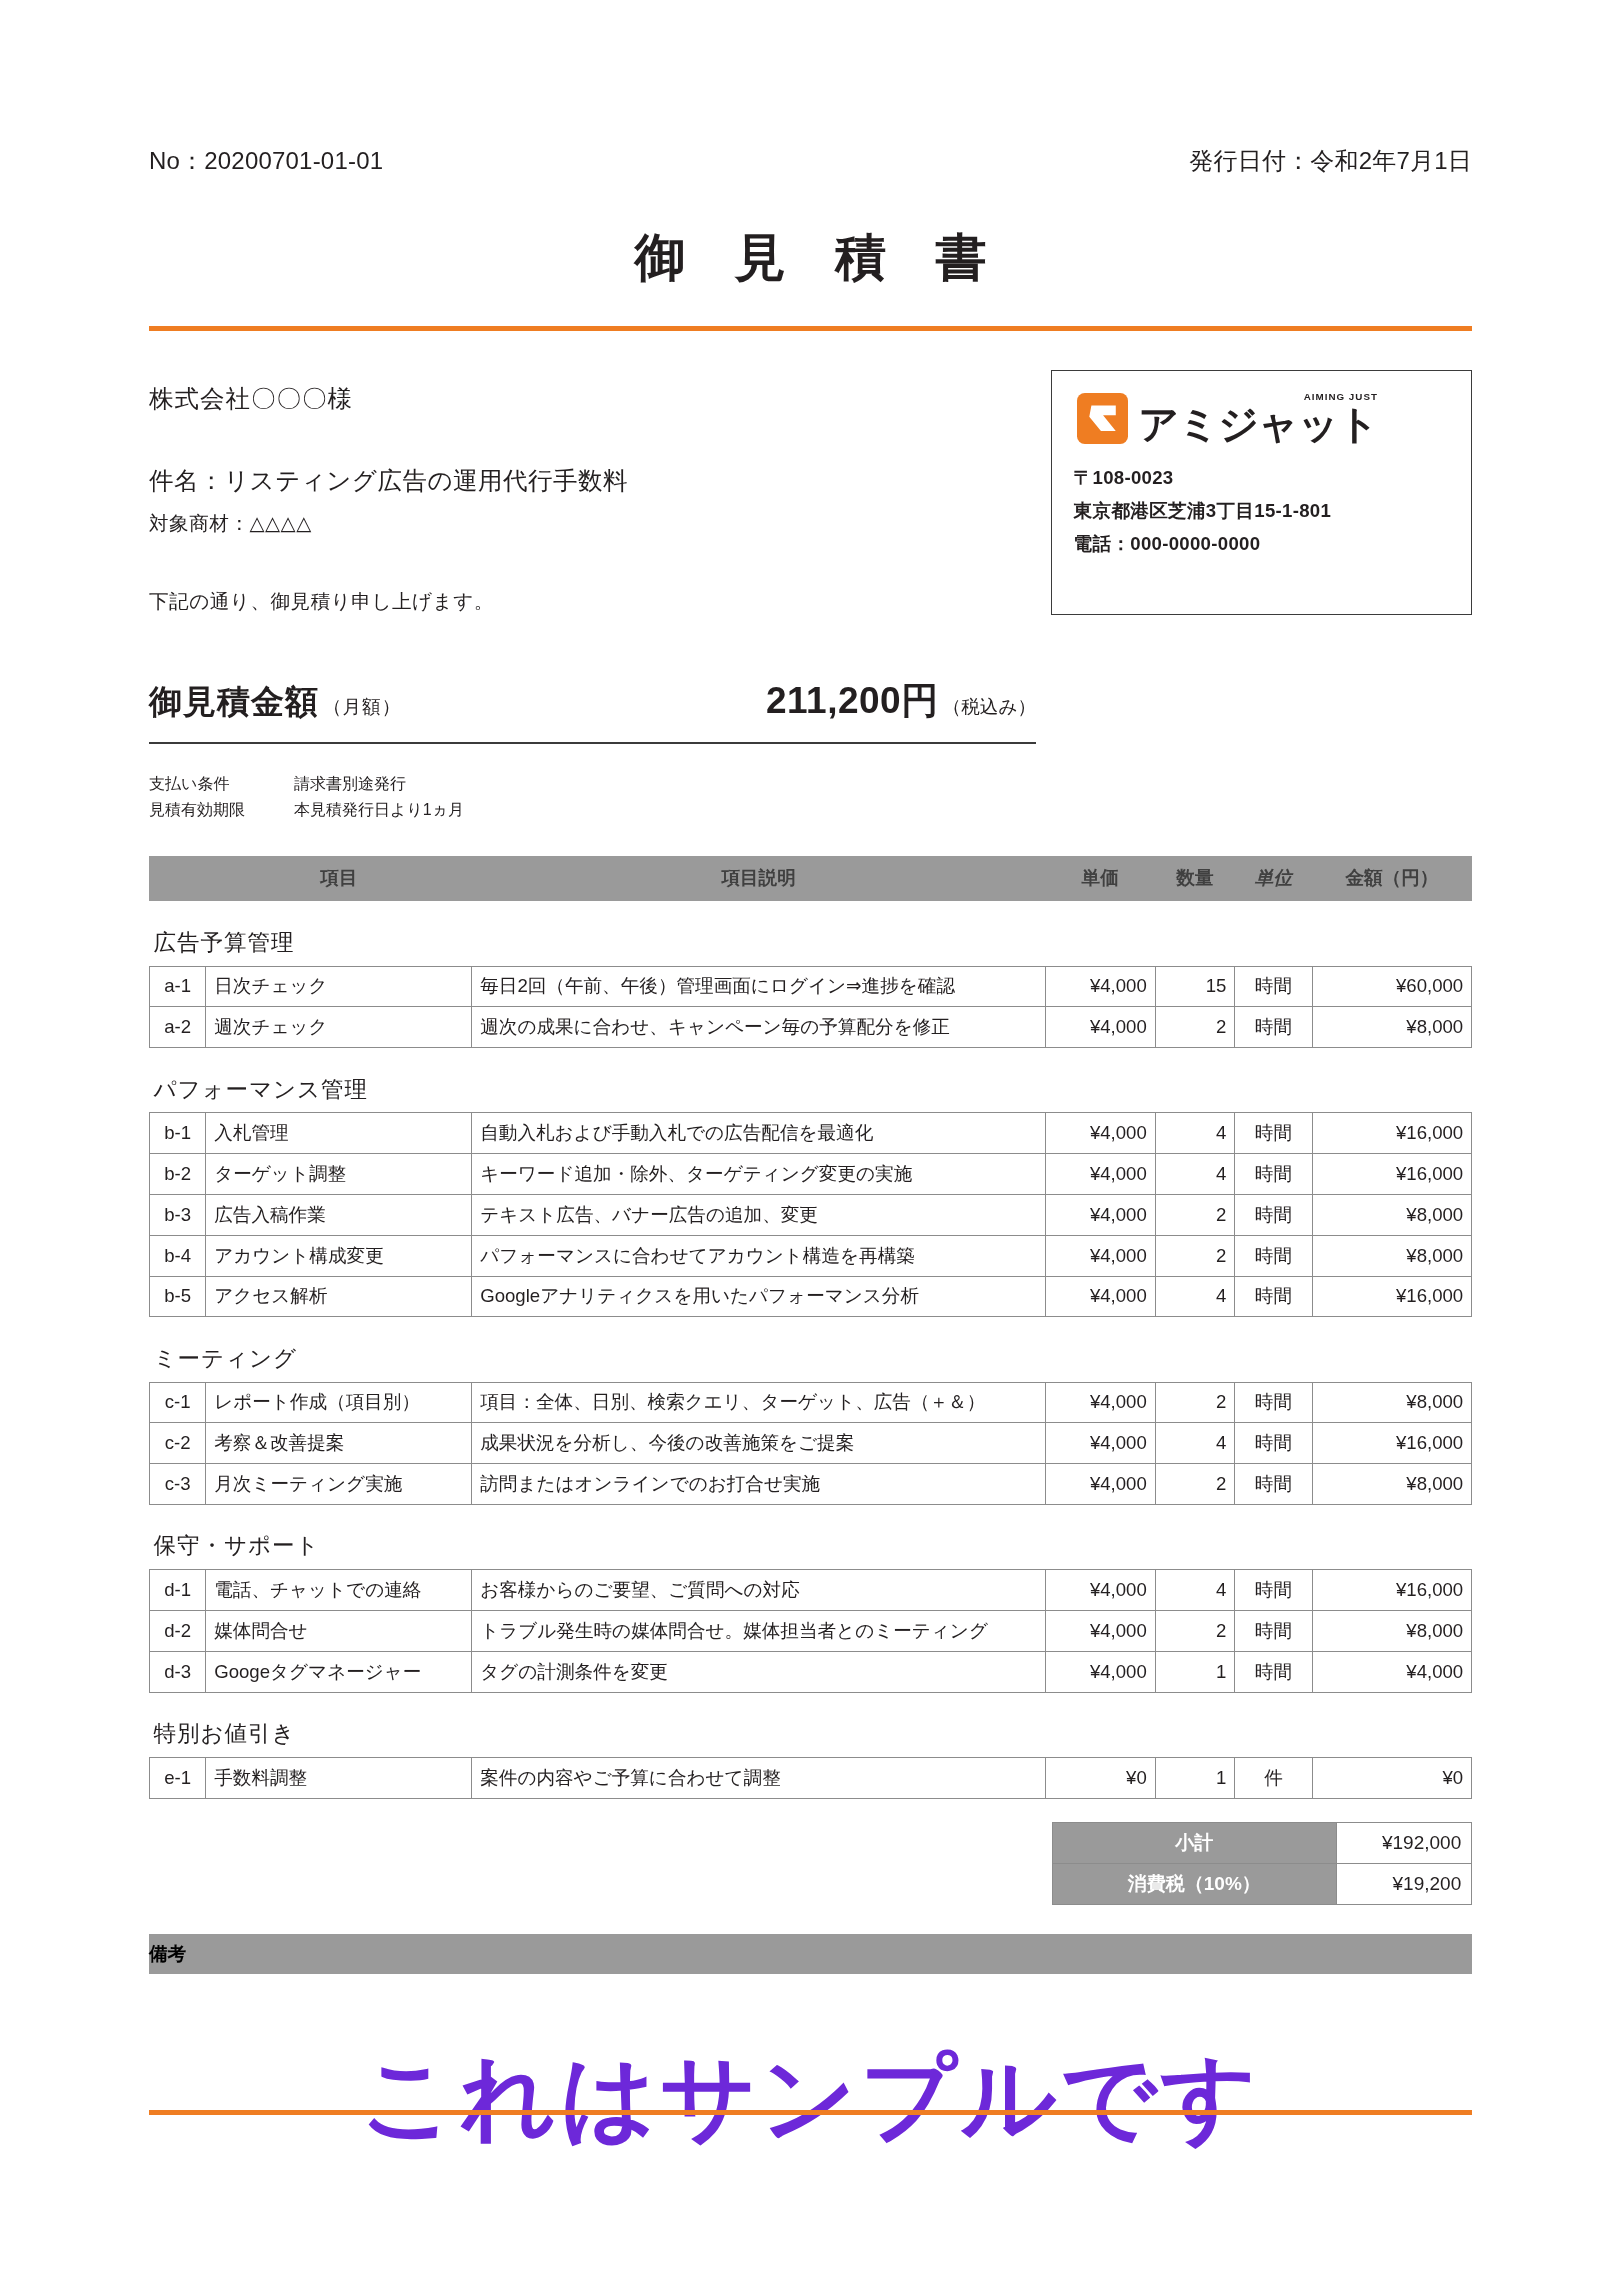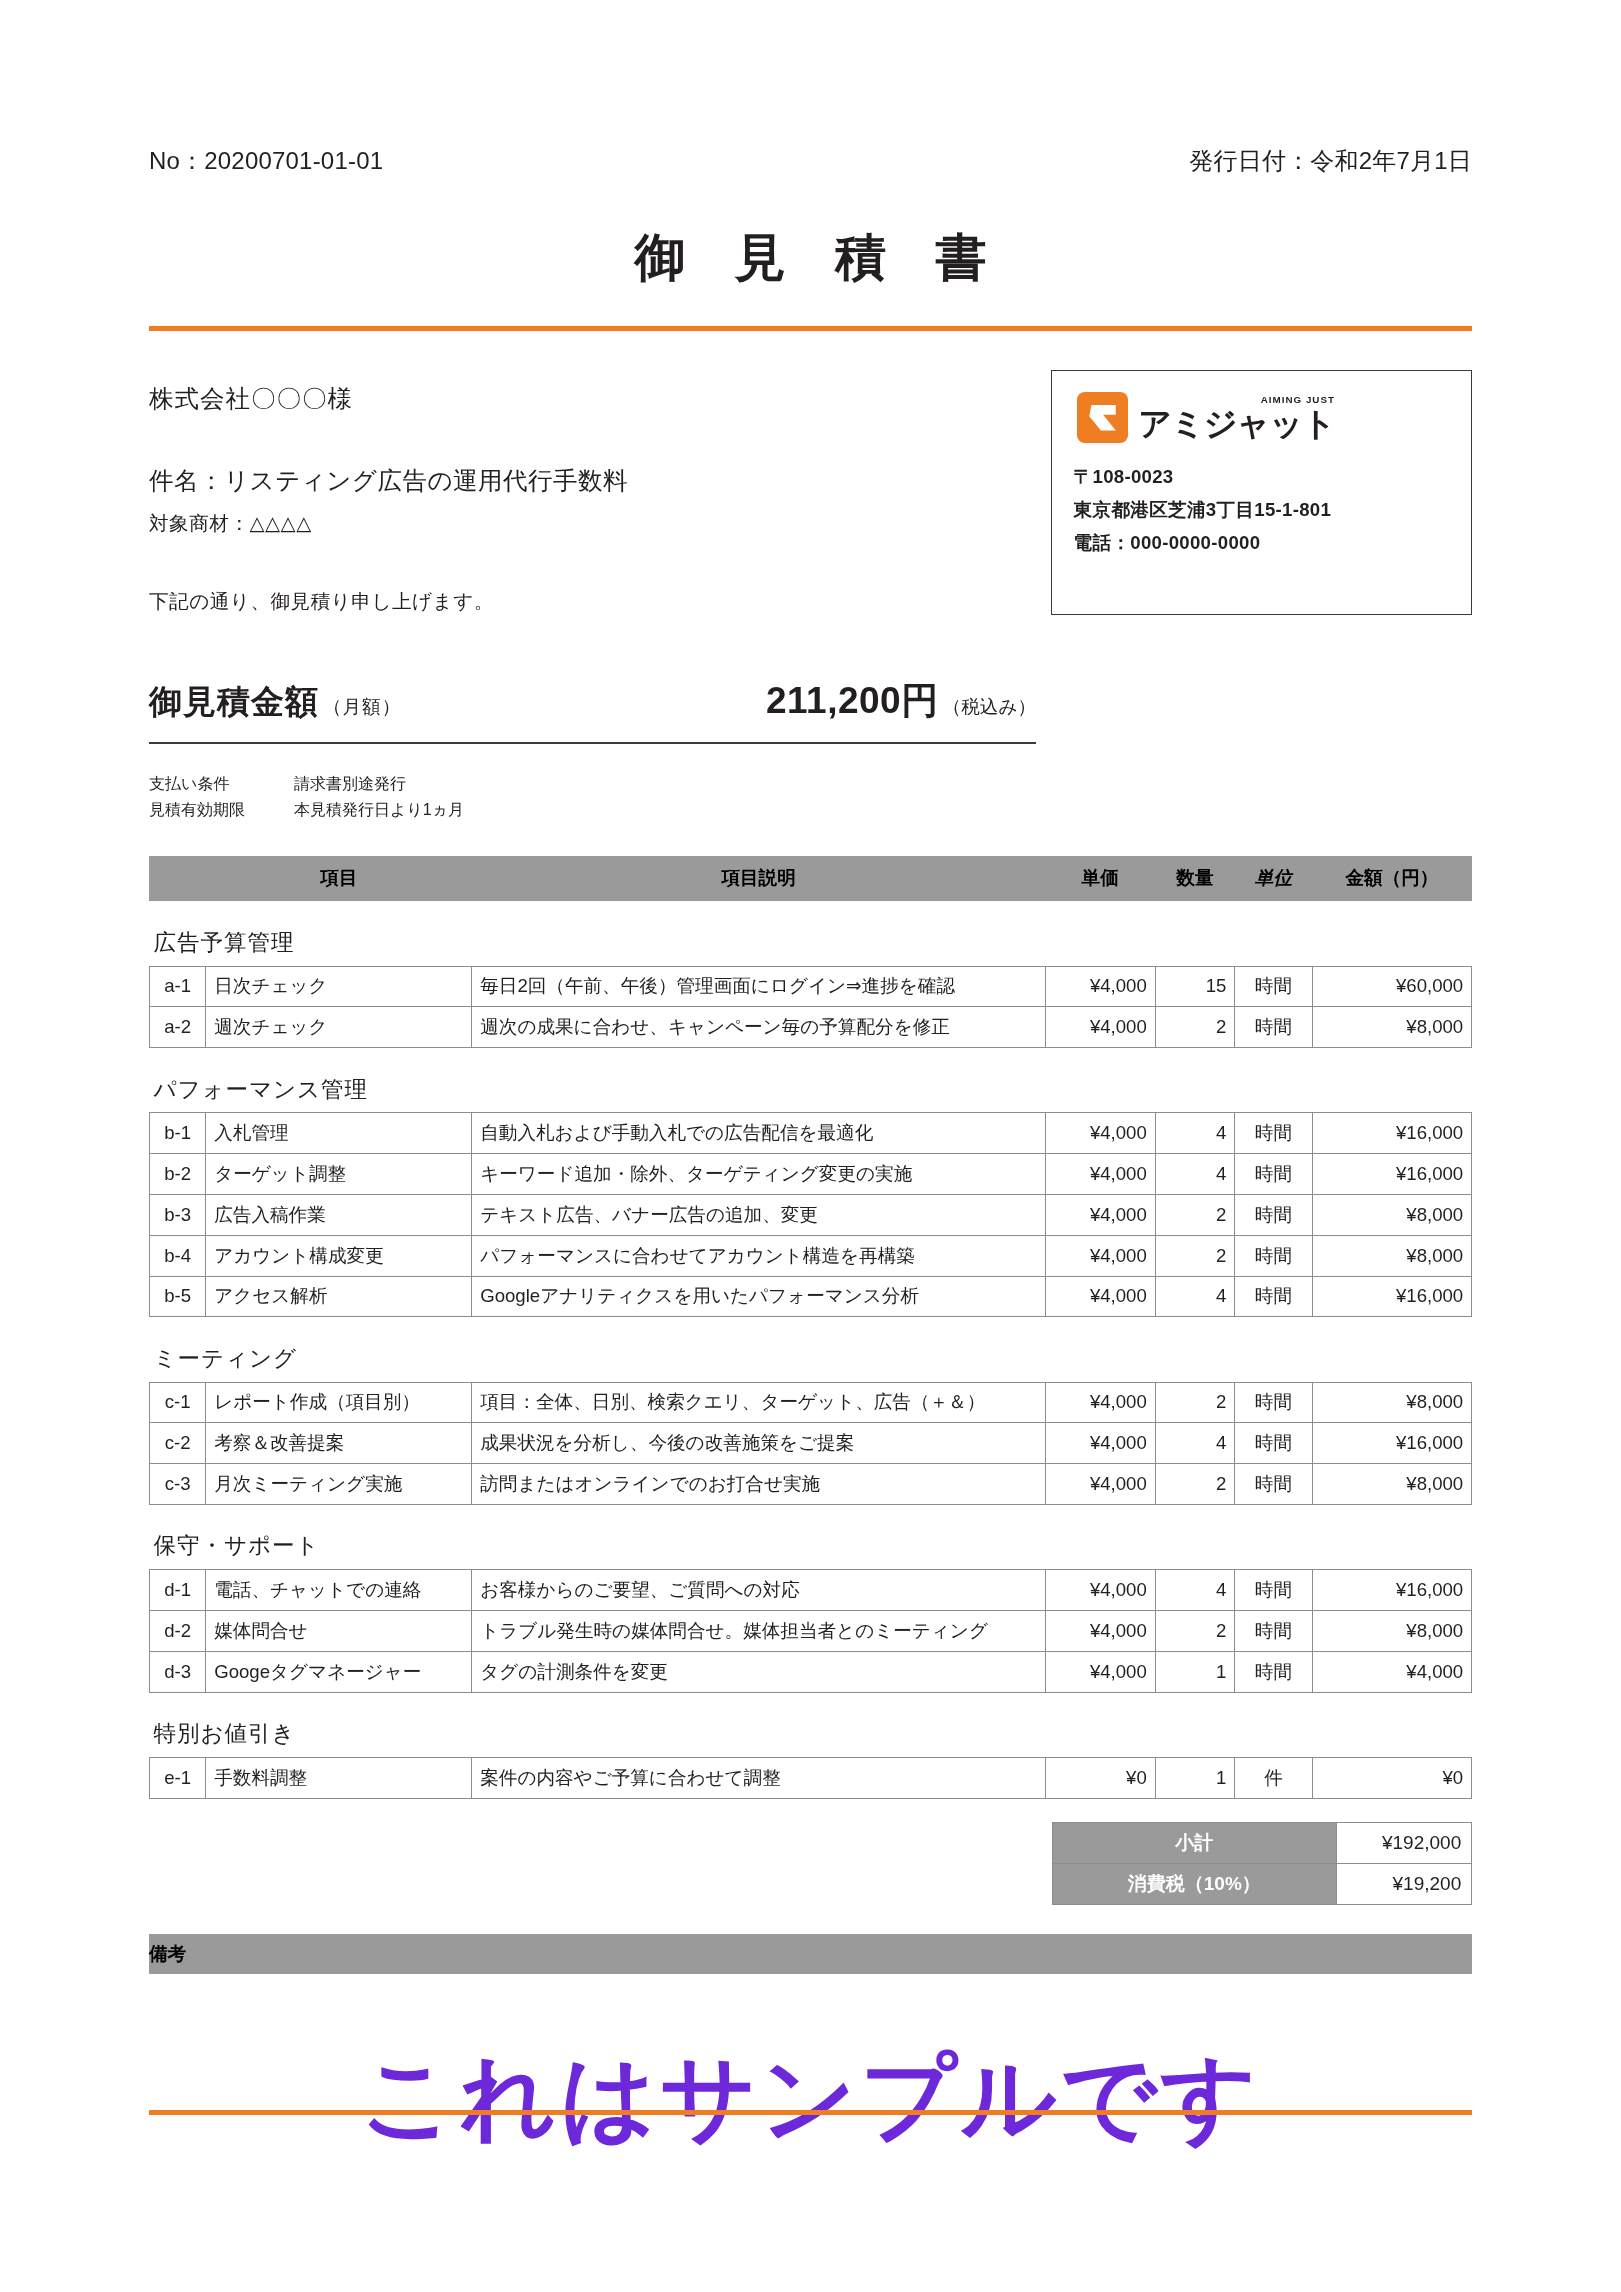--- a/index.html
+++ b/index.html
@@ -106,21 +106,21 @@
   }
   .logo-tagline {
     font-size: 9.8px;
     font-weight: bold;
     letter-spacing: 1px;
     align-self: flex-end;
     margin-bottom: 2px;
     color: #231f20;
   }
   .logo-name {
-    font-size: 33px;
+    font-size: 40px;
     font-weight: bold;
     letter-spacing: -1px;
     color: #231f20;
     text-align: right;
   }
   .addr-line {
     font-size: 18.6px;
     font-weight: bold;
     margin-top: 6.9px;
     letter-spacing: 0.3px;
@@ -164,21 +164,21 @@
   }
   .terms span.k { display: inline-block; min-width: 145px; }
   table.items {
     width: 100%;
     border-collapse: collapse;
     margin-top: 33px;
     font-size: 18.6px;
   }
   table.items th {
     background: #9a9a9a;
-    color: #000000;
+    color: #404040;
     font-weight: bold;
     padding: 8.8px 0;
     text-align: center;
     border: 1px solid #9a9a9a;
     font-size: 18.6px;
   }
   .col-code { width: 55px; }
   .col-item { width: 263px; }
   .col-desc { width: 568px; }
   .col-price { width: 108px; }

